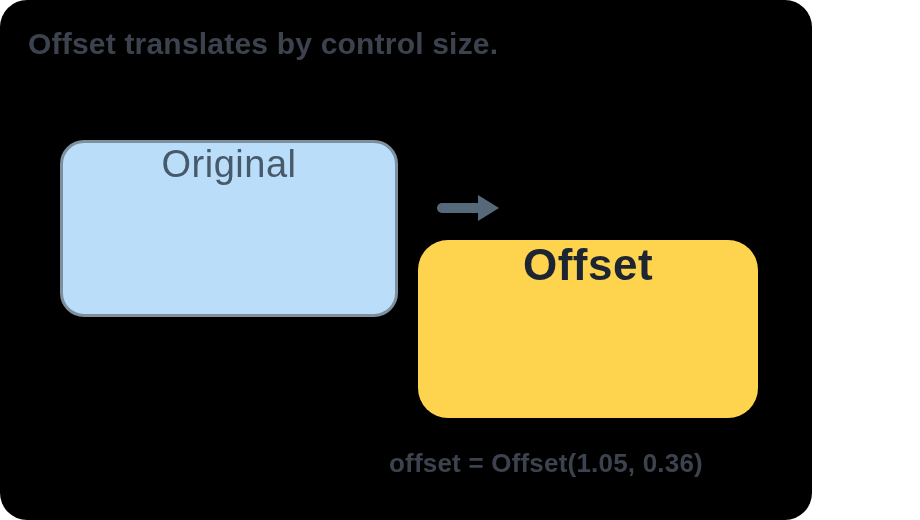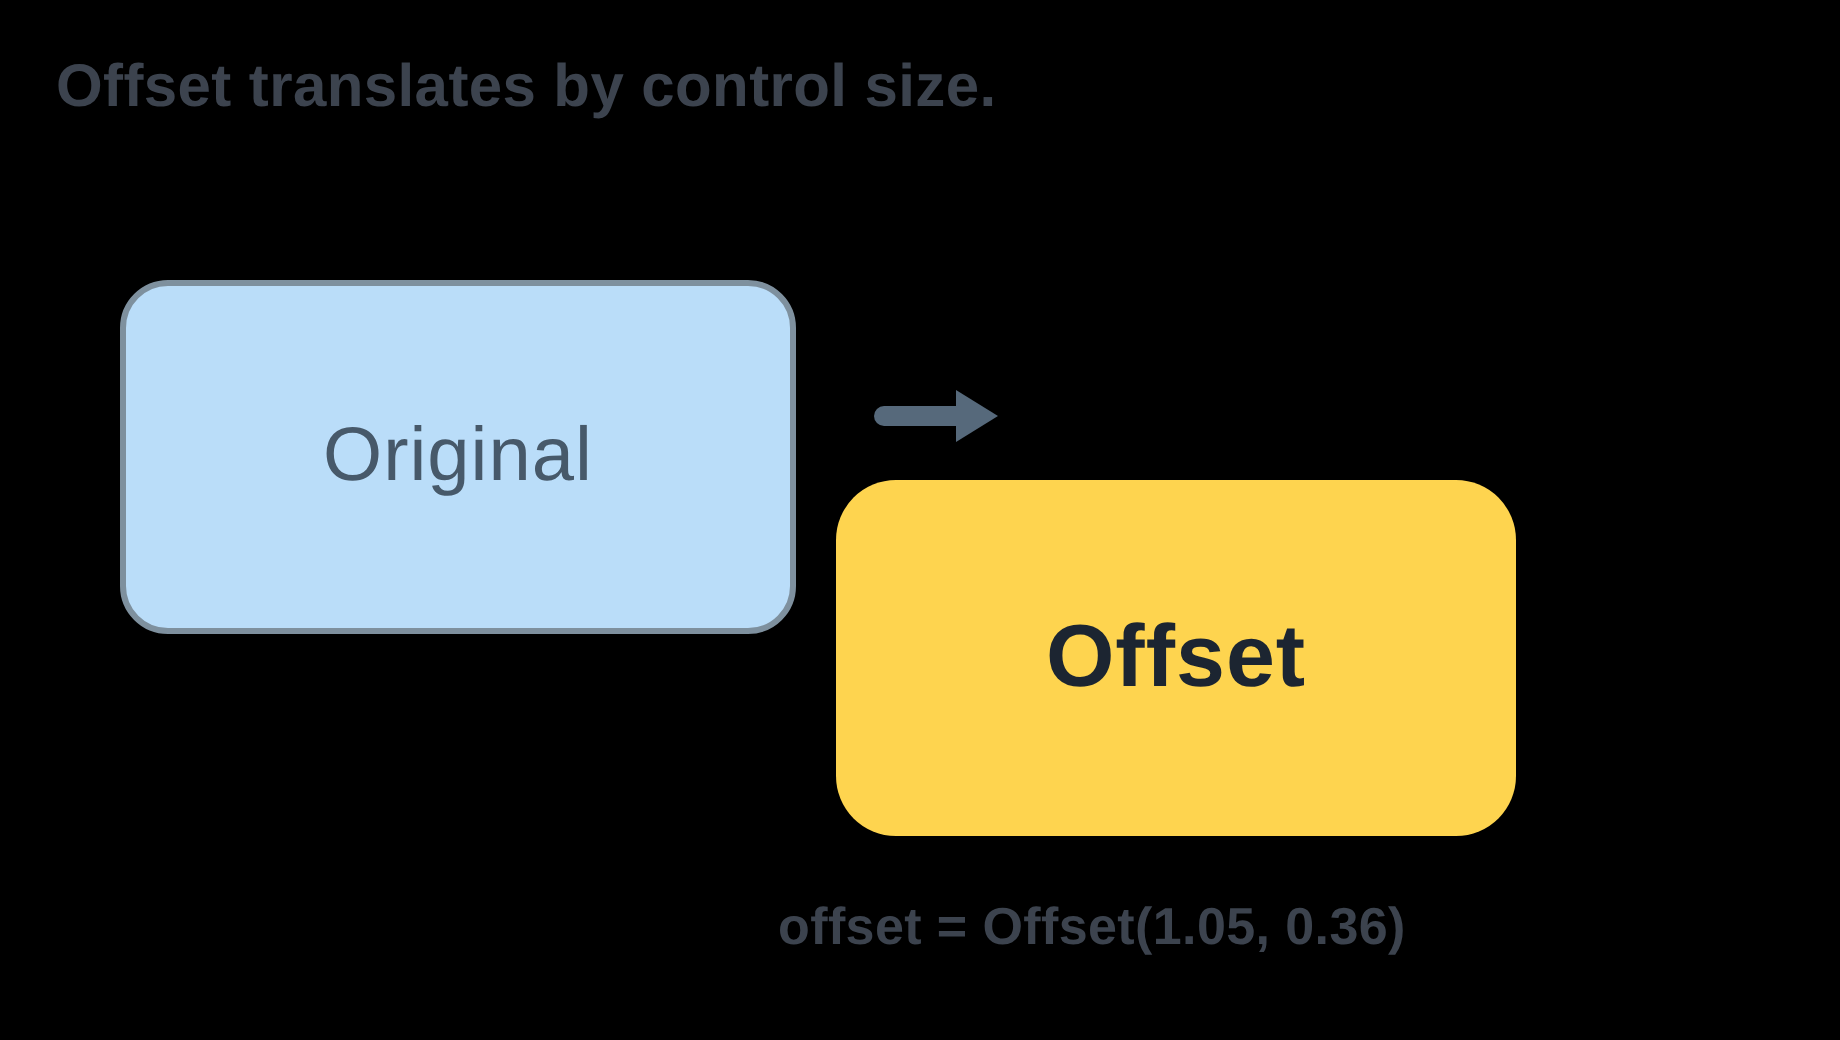--- a/index.html
+++ b/index.html
@@ -3,38 +3,38 @@
 <meta charset="utf-8">
 <style>
   html, body {
     margin: 0;
     padding: 0;
     font-family: "Liberation Sans", sans-serif;
     -webkit-font-smoothing: antialiased;
   }
   .canvas {
     position: relative;
-    width: 920px;
+    width: 812px;
     height: 520px;
     overflow: hidden;
+    border-radius: 27px;
   }
   .title {
     position: absolute;
     left: 28px;
     top: 26px;
     font-size: 30px;
     line-height: 1.2;
     font-weight: 700;
     letter-spacing: 0.2px;
     white-space: nowrap;
   }
   .box {
     position: absolute;
     display: flex;
-    align-items: center;
     justify-content: center;
     box-sizing: border-box;
   }
   .original-box {
     left: 60px;
     top: 140px;
     width: 338px;
     height: 177px;
     border-radius: 24px;
     border: 3px solid;

